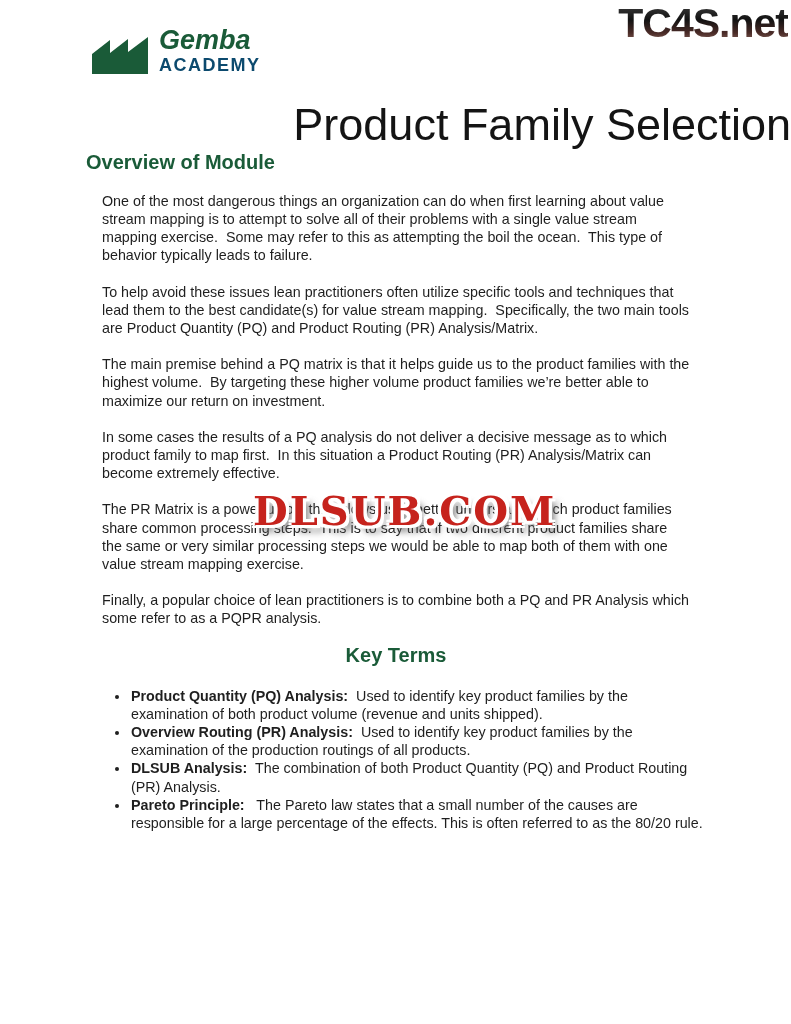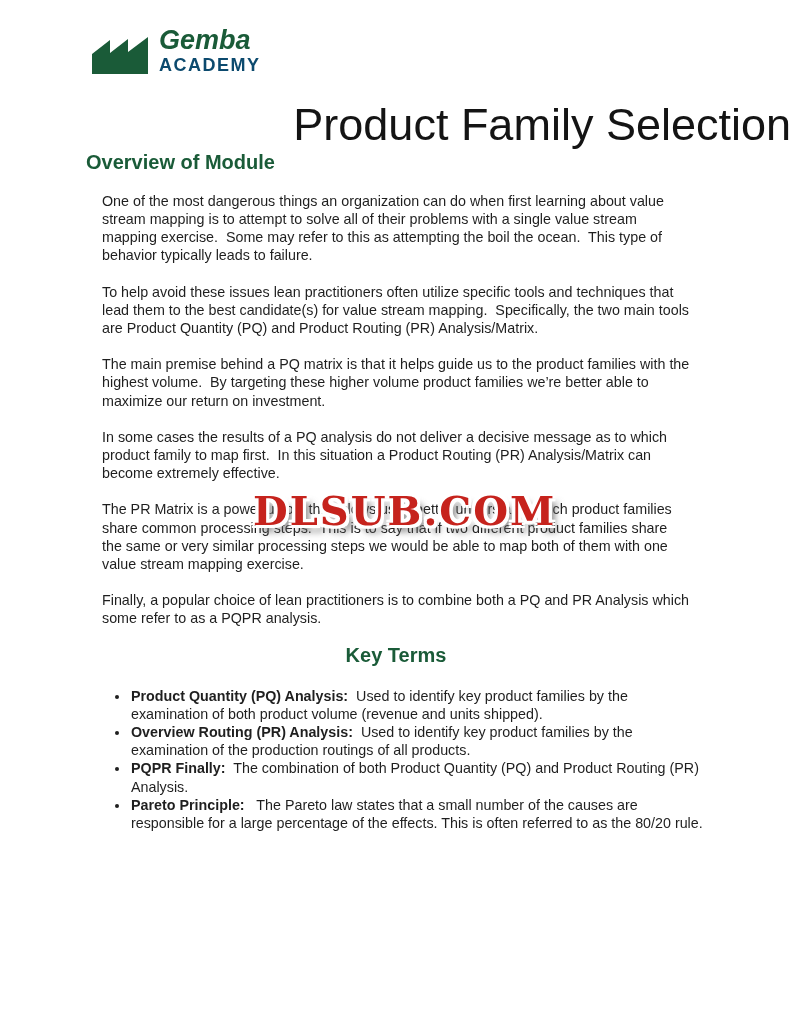--- a/index.html
+++ b/index.html
@@ -104,20 +104,21 @@
       <svg width="64" height="52" viewBox="0 0 64 52" xmlns="http://www.w3.org/2000/svg">
         <path d="M4,50 L4,30 L22,16 L22,29 L40,15 L40,28 L60,13 L60,50 Z" fill="#1a5b38"></path>
       </svg>
     </span>
     <span class="logo-text">
       <span class="logo-brand">Gemba</span>
       <span class="logo-sub">ACADEMY</span>
     </span>
   </div>
 
+  <div class="wm-tc4s">TC4S.net</div>
 
   <div class="title">Product Family Selection</div>
 
   <div class="content">
 
     <h2 class="sec sec-overview">Overview of Module</h2>
 
     <p class="body">One of the most dangerous things an organization can do when first learning about value stream mapping is to attempt to solve all of their problems with a single value stream mapping exercise.  Some may refer to this as attempting the boil the ocean.  This type of behavior typically leads to failure.</p>
     <p class="body">To help avoid these issues lean practitioners often utilize specific tools and techniques that lead them to the best candidate(s) for value stream mapping.  Specifically, the two main tools are Product Quantity (PQ) and Product Routing (PR) Analysis/Matrix.</p>
     <p class="body">The main premise behind a PQ matrix is that it helps guide us to the product families with the highest volume.  By targeting these higher volume product families we’re better able to maximize our return on investment.</p>
@@ -128,21 +129,21 @@
     <h2 class="sec sec-keyterms">Key Terms</h2>
 
     <ul class="terms">
       <li>
         <b>Product Quantity (PQ) Analysis:</b><span class="def">Used to identify key product families by the examination of both product volume (revenue and units shipped).</span>
       </li>
       <li>
         <b>Overview Routing (PR) Analysis:</b><span class="def">Used to identify key product families by the examination of the production routings of all products.</span>
       </li>
       <li>
-        <b>PQPR Finally:</b><span class="def">The combination of both Product Quantity (PQ) and Product Routing (PR) Analysis.</span>
+        <b>DLSUB Analysis:</b><span class="def">The combination of both Product Quantity (PQ) and Product Routing (PR) Analysis.</span>
       </li>
       <li>
         <b>Pareto Principle:</b><span class="def"> The Pareto law states that a small number of the causes are responsible for a large percentage of the effects.  This is often referred to as the 80/20 rule.</span>
       </li>
     </ul>
 
   </div>
 
   <div class="wm-dlsub">DLSUB.COM</div>
 

